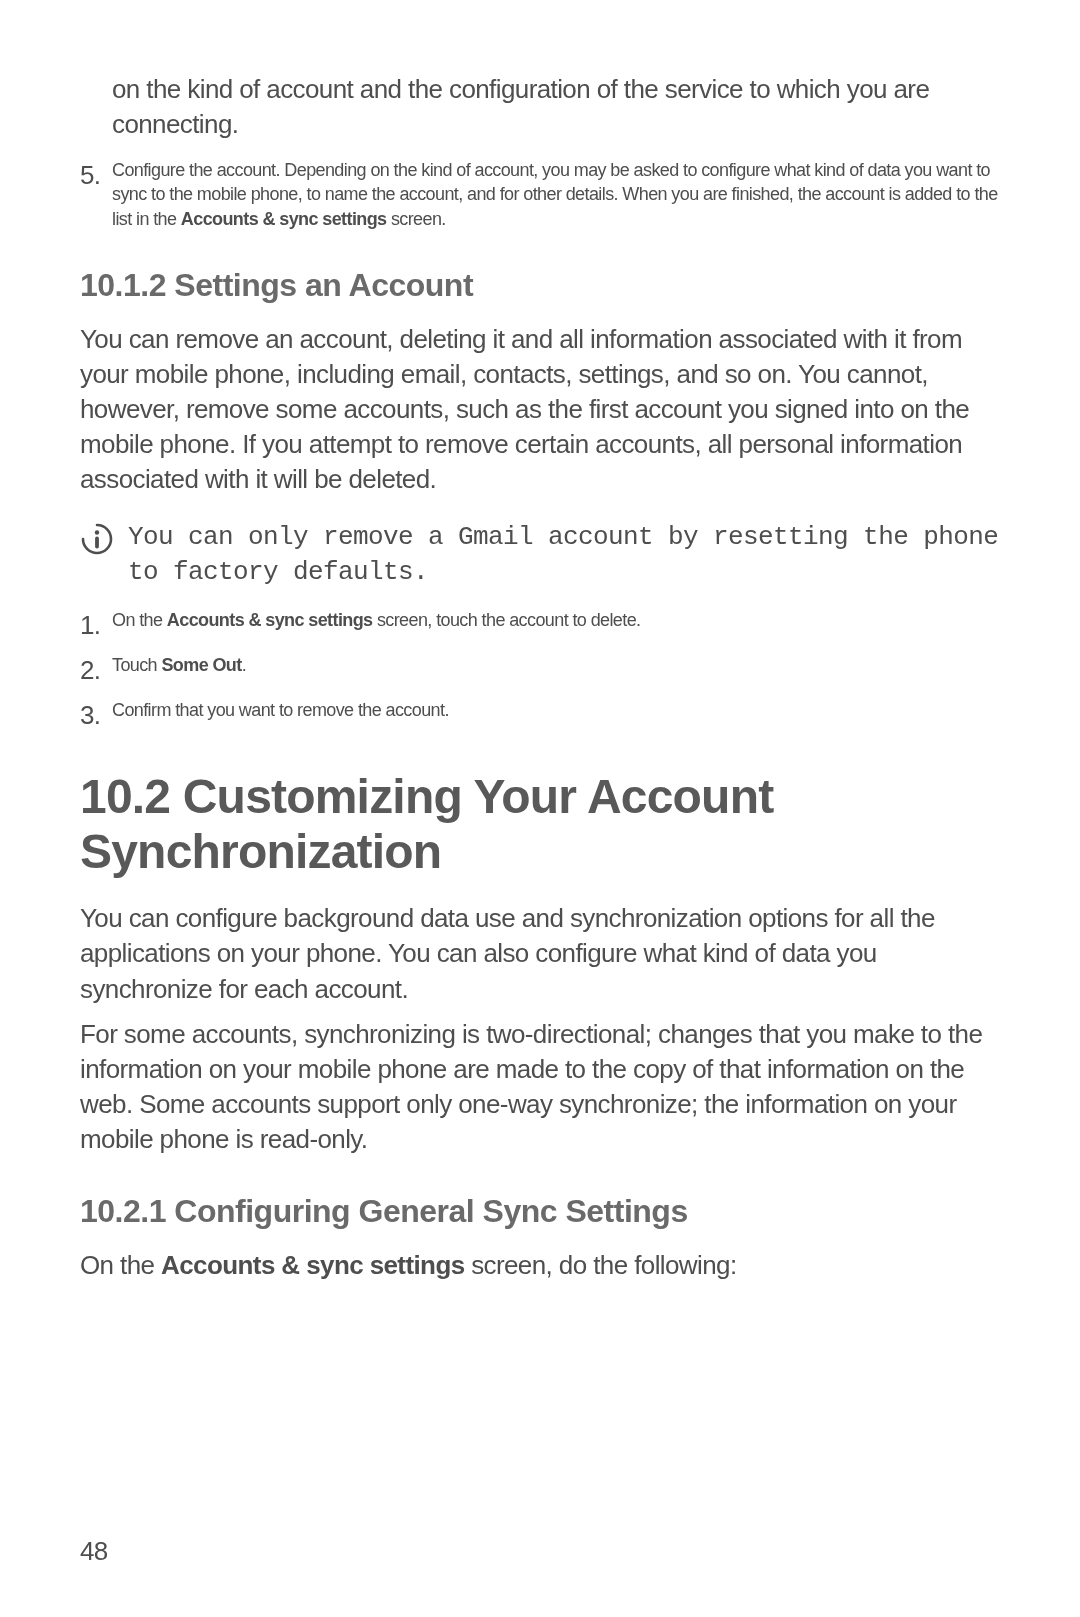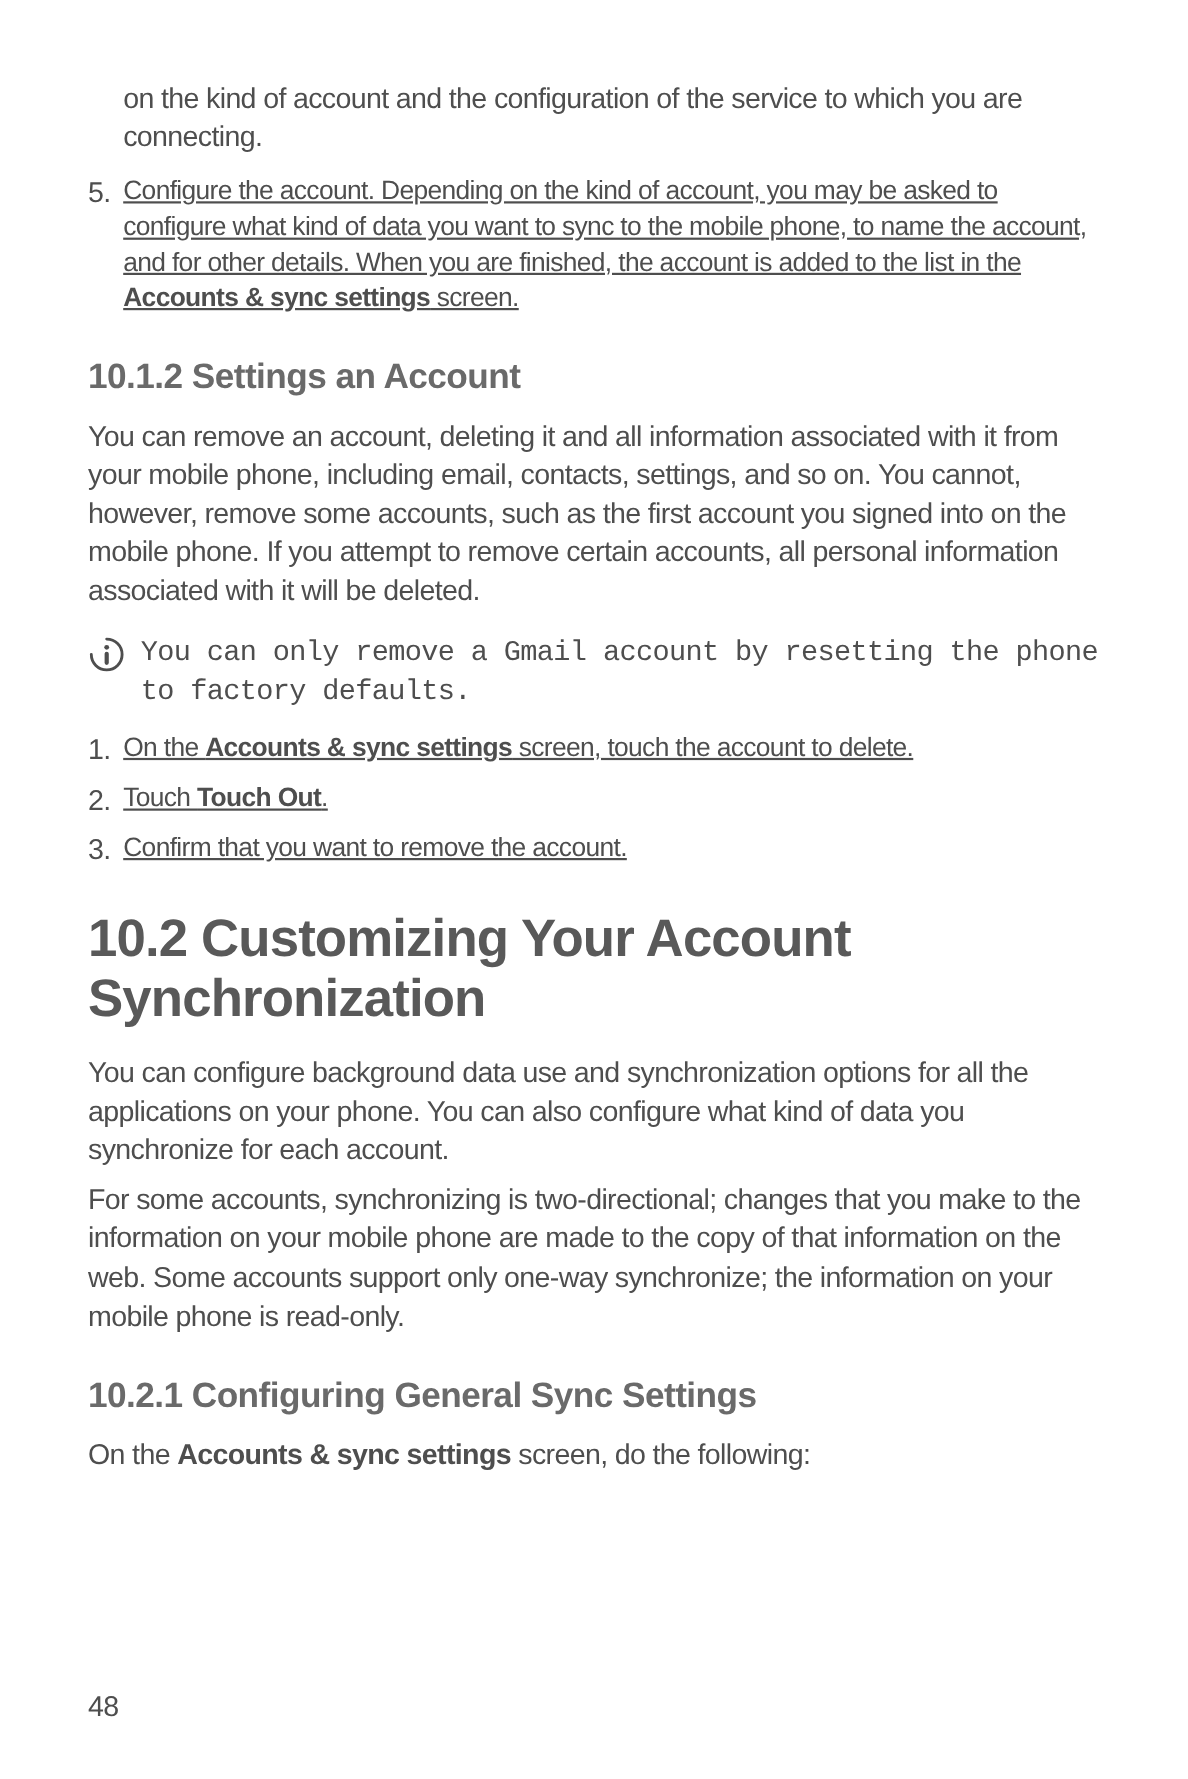--- a/index.html
+++ b/index.html
@@ -20,23 +20,22 @@
   }
   .indent-1 { padding-left: 32px; }
   .list-item { display: flex; margin-bottom: 10px; }
   .li-num {
     flex: 0 0 32px;
     font-size: 26px;
     line-height: 1.35;
   }
   .li-body {
     flex: 1;
-    font-size: 24px;
+    font-size: 18px;
     line-height: 1.35;
-    text-decoration: underline;
   }
   .bold { font-weight: bold; }
 
   .h3 {
     font-size: 32px;
     color: #6a6a6a;
     margin-top: 36px;
     margin-bottom: 18px;
     letter-spacing: -0.5px;
   }
@@ -112,21 +111,21 @@
   <div class="list-item">
     <div class="li-num">1.</div>
     <div class="li-body">
       <span>On the </span><span class="bold">Accounts &amp; sync settings</span><span> screen, touch the account to delete.</span>
     </div>
   </div>
 
   <div class="list-item">
     <div class="li-num">2.</div>
     <div class="li-body">
-      <span>Touch </span><span class="bold">Touch Out</span><span>.</span>
+      <span>Touch </span><span class="bold">Some Out</span><span>.</span>
     </div>
   </div>
 
   <div class="list-item">
     <div class="li-num">3.</div>
     <div class="li-body">
       <span>Confirm that you want to remove the account.</span>
     </div>
   </div>
 

